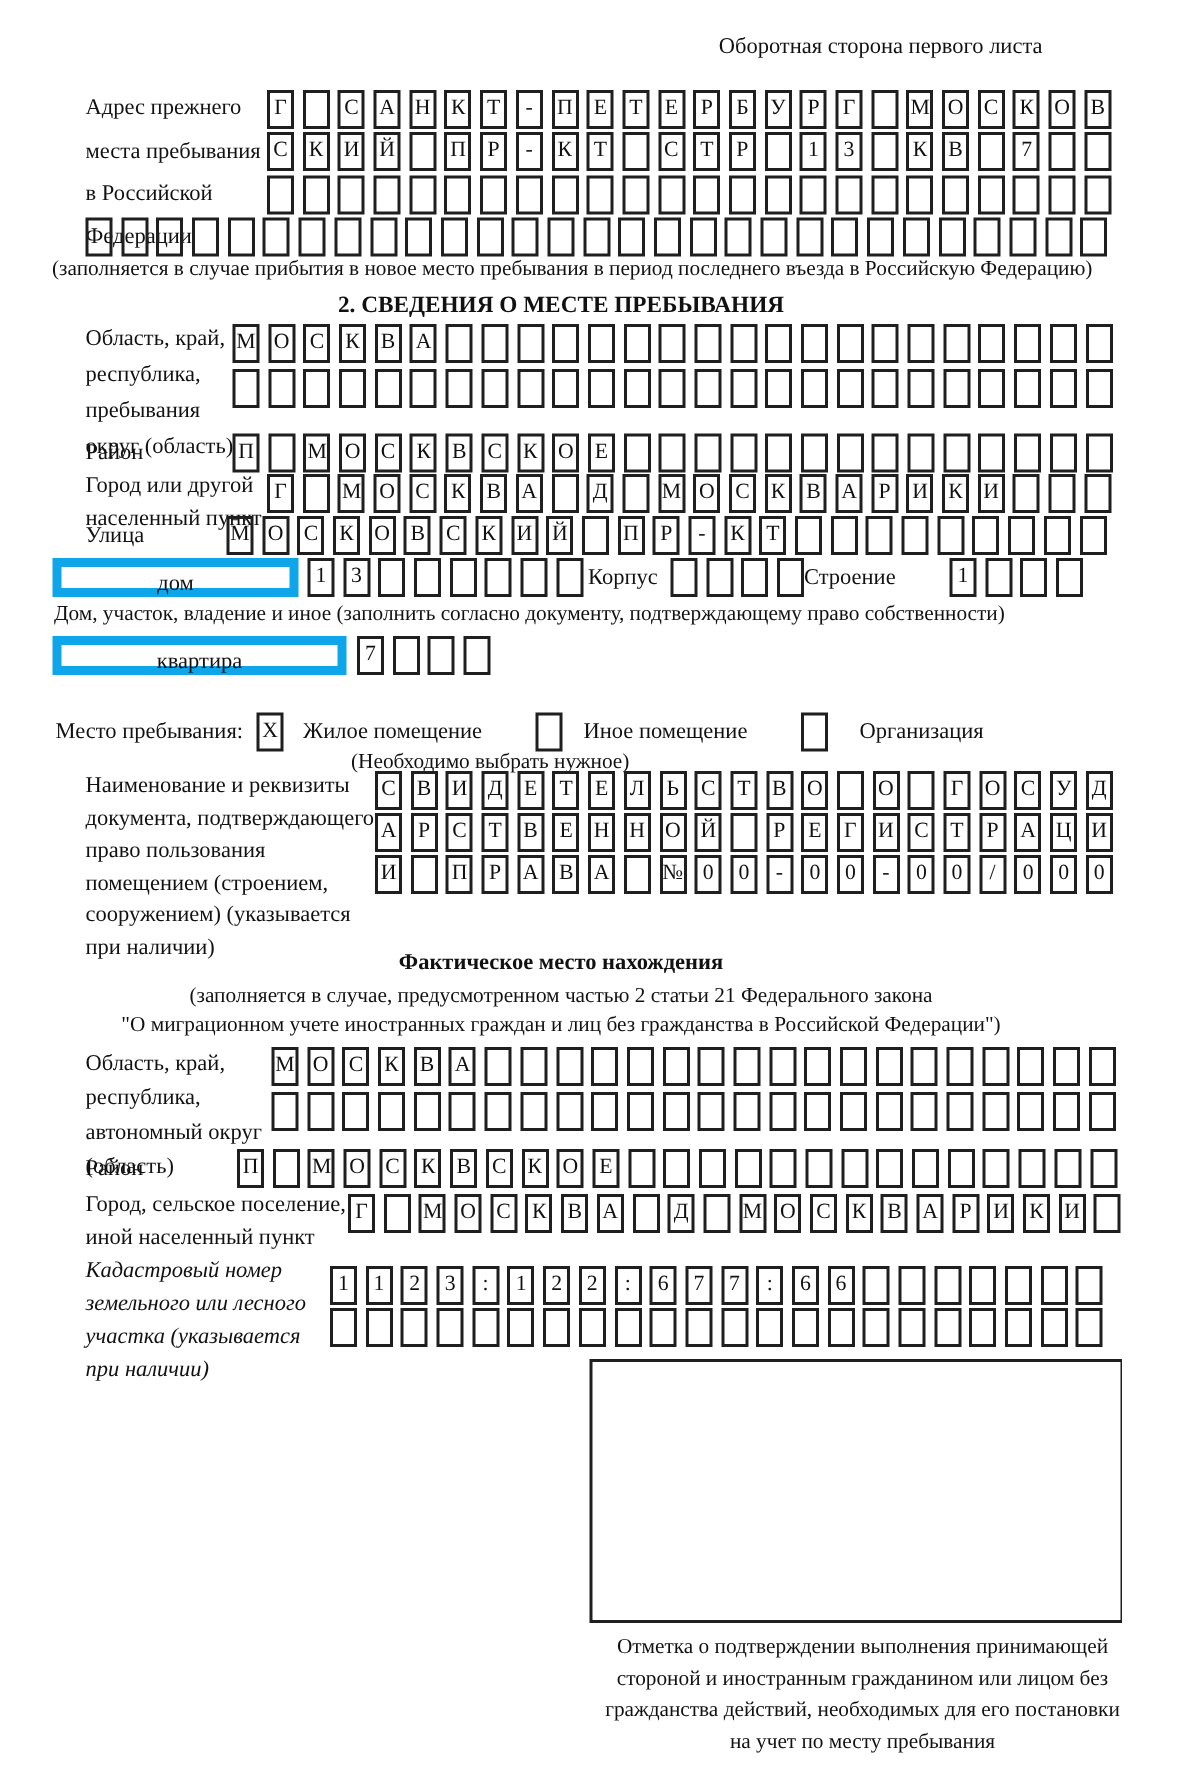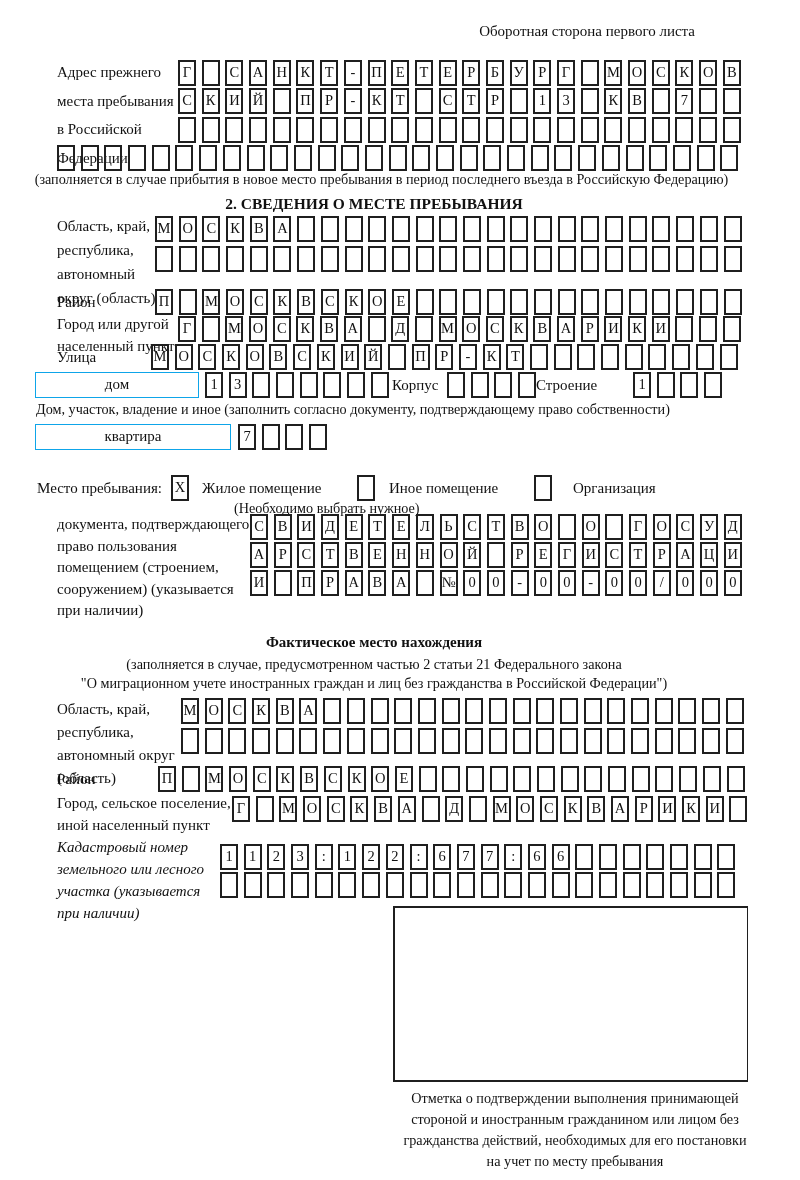--- a/index.html
+++ b/index.html
@@ -7,21 +7,21 @@
         font-family:"Liberation Serif","DejaVu Serif",serif;color:#111;overflow:hidden;}
   .abs{position:absolute;}
   .lbl{font-size:15px;line-height:23px;white-space:nowrap;}
   .note{font-size:14.2px;white-space:nowrap;}
   .center{left:0;right:0;text-align:center;}
   .bold{font-weight:bold;}
   .boxrow{position:absolute;display:flex;gap:5.7px;}
   .cbox{flex:0 0 18px;width:18px;height:26px;border:2px solid #1f1f1f;box-sizing:border-box;
         text-align:center;font-size:14.5px;line-height:21px;overflow:hidden;}
   .cbox.single{position:absolute;display:block;}
-  .widebox{position:absolute;height:26px;border:1px solid #0ea5e9;box-sizing:border-box;
+  .widebox{position:absolute;height:26px;border:6px solid #0ea5e9;box-sizing:border-box;
         text-align:center;font-size:15px;line-height:22px;}
   .bigbox{position:absolute;border:2px solid #1f1f1f;box-sizing:border-box;background:#fff;}
   .multiline div{white-space:nowrap;}
 </style>
 </head>
 <body>
 
 <div class="page">
 
   <div class="abs lbl" style="top:20px;right:53px;">Оборотная сторона первого листа</div>
@@ -141,21 +141,21 @@
       <span class="cbox"></span>
       <span class="cbox"></span>
     </div>
   <div class="abs note center" style="top:171px;padding-left:15px;">(заполняется в случае прибытия в новое место пребывания в период последнего въезда в Российскую Федерацию)</div>
 
   <div class="abs lbl bold center" style="top:192px;font-size:15.5px;">2. СВЕДЕНИЯ О МЕСТЕ ПРЕБЫВАНИЯ</div>
 
   <div class="abs lbl multiline" style="left:57px;top:214px;line-height:24px;">
     <div>Область, край,</div>
     <div>республика,</div>
-    <div>автономный</div>
+    <div>пребывания</div>
     <div>округ (область)</div>
   </div>
   <div class="boxrow" style="left:155px;top:216px;">
       <span class="cbox">М</span>
       <span class="cbox">О</span>
       <span class="cbox">С</span>
       <span class="cbox">К</span>
       <span class="cbox">В</span>
       <span class="cbox">А</span>
       <span class="cbox"></span>
@@ -333,20 +333,21 @@
   <div class="abs lbl" style="left:37px;top:477px;">Место пребывания:</div>
   <span class="cbox single" style="left:171px;top:475px;">X</span>
   <div class="abs lbl" style="left:202px;top:477px;">Жилое помещение</div>
   <span class="cbox single" style="left:357px;top:475px;"></span>
   <div class="abs lbl" style="left:389px;top:477px;">Иное помещение</div>
   <span class="cbox single" style="left:534px;top:475px;"></span>
   <div class="abs lbl" style="left:573px;top:477px;">Организация</div>
   <div class="abs note" style="left:234px;top:500px;">(Необходимо выбрать нужное)</div>
 
   <div class="abs lbl multiline" style="left:57px;top:514px;line-height:21.5px;">
+    <div>Наименование и реквизиты</div>
     <div>документа, подтверждающего</div>
     <div>право пользования</div>
     <div>помещением (строением,</div>
     <div>сооружением) (указывается</div>
     <div>при наличии)</div>
   </div>
   <div class="boxrow" style="left:250px;top:514px;">
       <span class="cbox">С</span>
       <span class="cbox">В</span>
       <span class="cbox">И</span>

